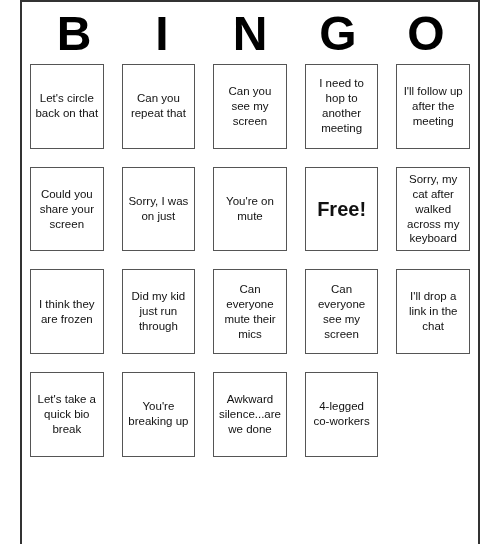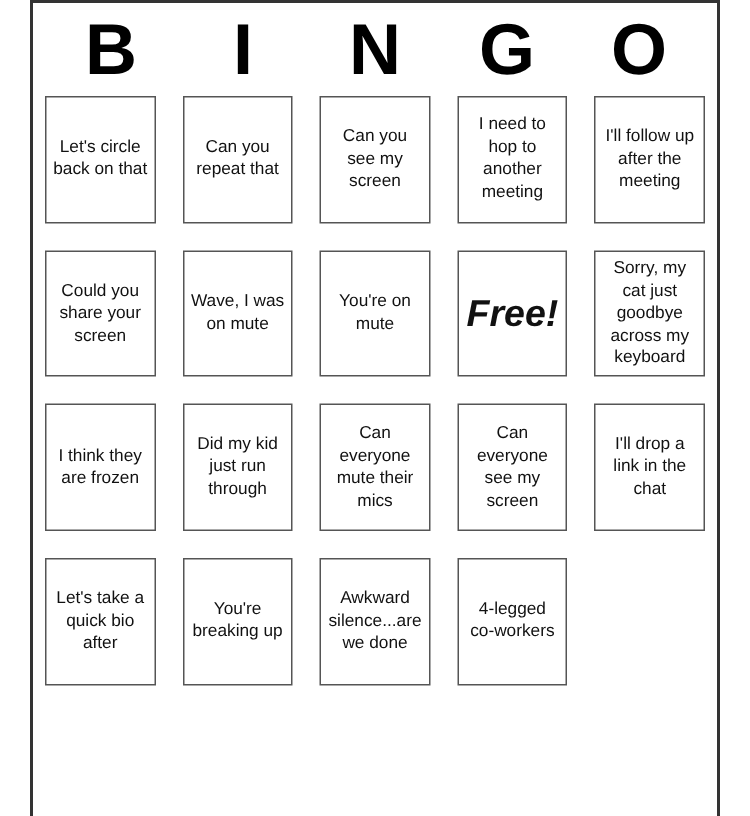--- a/index.html
+++ b/index.html
@@ -45,23 +45,22 @@
       align-items: center;
       justify-content: center;
       text-align: center;
       padding: 4px;
       font-size: 11.5px;
       line-height: 1.3;
       color: #111;
       background: #fff;
     }
     .bingo-cell.free {
-      font-size: 25px;
+      font-size: 20px;
       font-weight: bold;
-      font-style: italic;
       text-align: center;
     }
   </style>
 </head>
 <body>
 
 <div class="bingo-card">
   <div class="bingo-header">
     <span class="bingo-letter">B</span>
     <span class="bingo-letter">I</span>
@@ -72,29 +71,29 @@
   <div class="bingo-grid">
 
     <div class="bingo-cell">Let's circle back on that</div>
     <div class="bingo-cell">Can you repeat that</div>
     <div class="bingo-cell">Can you see my screen</div>
     <div class="bingo-cell">I need to hop to another meeting</div>
     <div class="bingo-cell">I'll follow up after the meeting</div>
 
     <div class="bingo-cell">Could you share your screen</div>
 
-    <div class="bingo-cell">Wave, I was on mute</div>
+    <div class="bingo-cell">Sorry, I was on just</div>
     <div class="bingo-cell">You're on mute</div>
     <div class="bingo-cell free">Free!</div>
-    <div class="bingo-cell">Sorry, my cat just goodbye across my keyboard</div>
+    <div class="bingo-cell">Sorry, my cat after walked across my keyboard</div>
     <div class="bingo-cell">I think they are frozen</div>
 
     <div class="bingo-cell">Did my kid just run through</div>
     <div class="bingo-cell">Can everyone mute their mics</div>
     <div class="bingo-cell">Can everyone see my screen</div>
     <div class="bingo-cell">I'll drop a link in the chat</div>
-    <div class="bingo-cell">Let's take a quick bio after</div>
+    <div class="bingo-cell">Let's take a quick bio break</div>
 
     <div class="bingo-cell">You're breaking up</div>
     <div class="bingo-cell">Awkward silence...are we done</div>
     <div class="bingo-cell">4-legged co-workers</div>
   </div>
 </div>
 
 </body></html>

